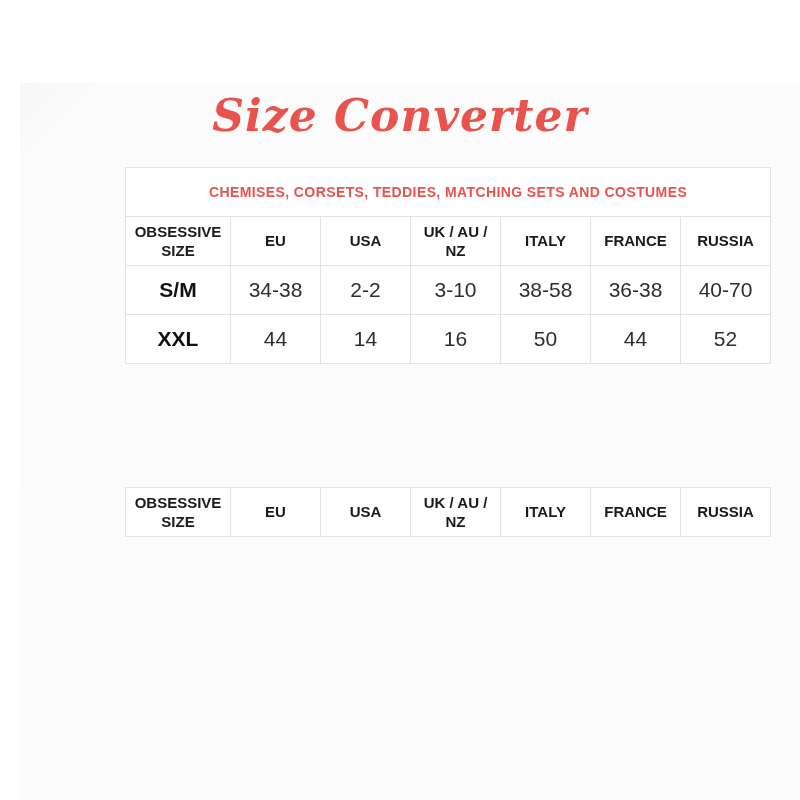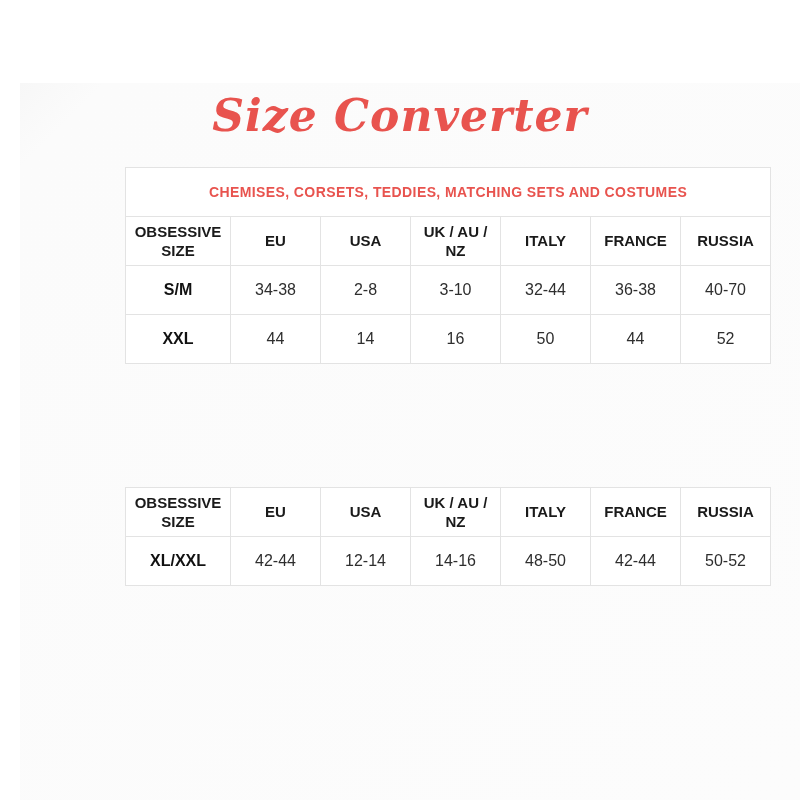--- a/index.html
+++ b/index.html
@@ -65,21 +65,21 @@
   }
   th.col-header {
     height: 49px;
     font-size: 15px;
     font-weight: bold;
     color: #1a1a1a;
     line-height: 1.3;
   }
   td.size-cell {
     height: 49px;
-    font-size: 16px;
+    font-size: 21px;
     color: #2e2e2e;
     font-weight: normal;
   }
   td.size-cell.size-label {
     font-weight: bold;
     color: #111111;
   }
 </style>
 </head>
 <body>
@@ -111,23 +111,23 @@
           <th class="col-header">UK / AU / NZ</th>
           <th class="col-header">ITALY</th>
           <th class="col-header">FRANCE</th>
           <th class="col-header">RUSSIA</th>
         </tr>
     </thead>
     <tbody>
         <tr>
           <td class="size-cell size-label">S/M</td>
           <td class="size-cell">34-38</td>
-          <td class="size-cell">2-8</td>
+          <td class="size-cell">2-2</td>
           <td class="size-cell">3-10</td>
-          <td class="size-cell">32-44</td>
+          <td class="size-cell">38-58</td>
           <td class="size-cell">36-38</td>
           <td class="size-cell">40-70</td>
         </tr>
         <tr>
           <td class="size-cell size-label">XXL</td>
           <td class="size-cell">44</td>
           <td class="size-cell">14</td>
           <td class="size-cell">16</td>
           <td class="size-cell">50</td>
           <td class="size-cell">44</td>
@@ -151,25 +151,16 @@
           <th class="col-header">OBSESSIVE SIZE</th>
           <th class="col-header">EU</th>
           <th class="col-header">USA</th>
           <th class="col-header">UK / AU / NZ</th>
           <th class="col-header">ITALY</th>
           <th class="col-header">FRANCE</th>
           <th class="col-header">RUSSIA</th>
         </tr>
     </thead>
     <tbody>
-        <tr>
-          <td class="size-cell size-label">XL/XXL</td>
-          <td class="size-cell">42-44</td>
-          <td class="size-cell">12-14</td>
-          <td class="size-cell">14-16</td>
-          <td class="size-cell">48-50</td>
-          <td class="size-cell">42-44</td>
-          <td class="size-cell">50-52</td>
-        </tr>
       </tbody>
   </table>
 
 </div>
 
 </body></html>

